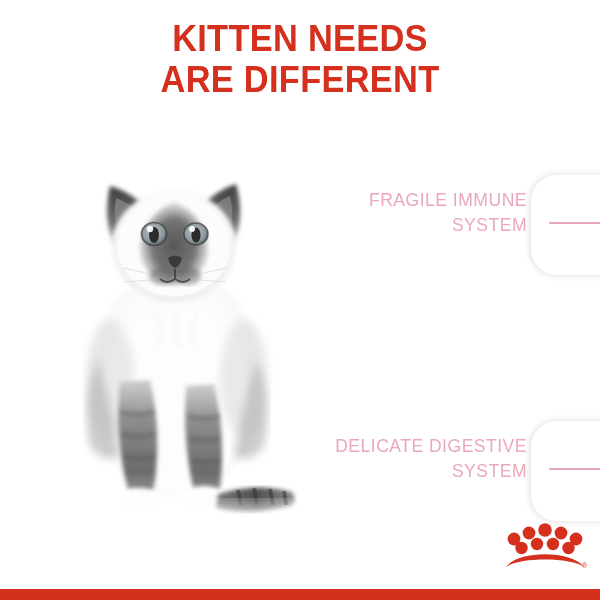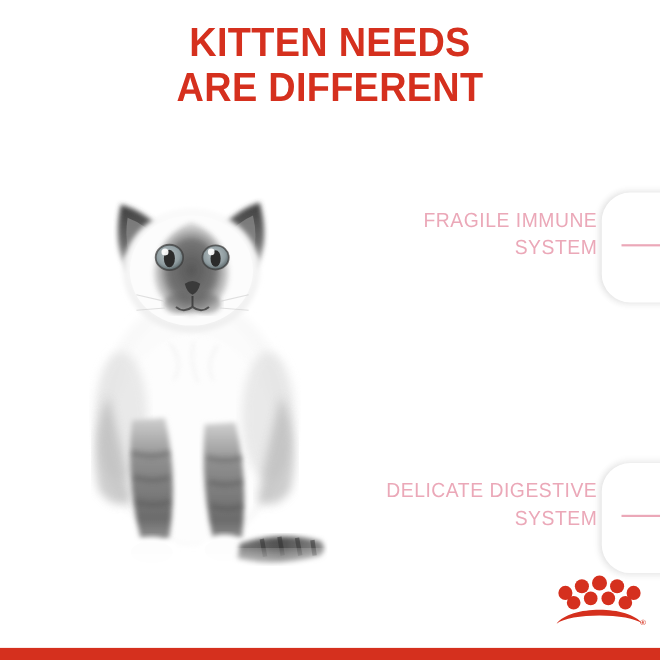--- a/index.html
+++ b/index.html
@@ -42,21 +42,21 @@
     left: 58px;
     top: 150px;
     width: 240px;
     height: 385px;
   }
   #kitten-photo svg { display: block; width: 100%; height: 100%; }
 
   
   .benefit-row {
     position: absolute;
-    left: 300px;
+    left: 284px;
     width: 300px;
     height: 120px;
   }
   .benefit-label {
     position: absolute;
     right: 57px;
     top: 22px;
     width: 230px;
     text-align: right;
     color: #eba8b8;

